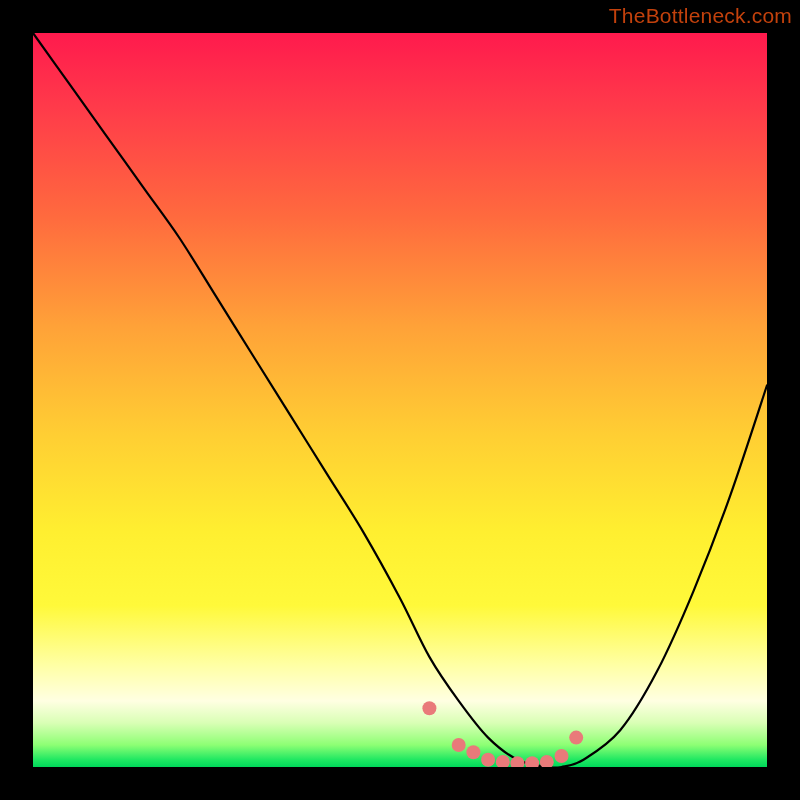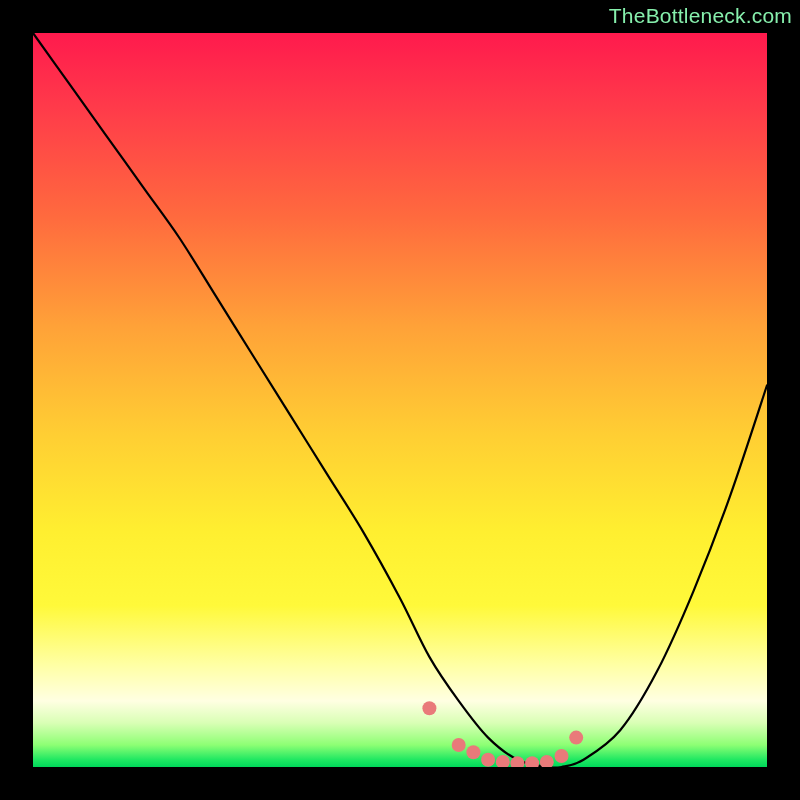--- a/index.html
+++ b/index.html
@@ -14,21 +14,21 @@
   .frame {
     position: relative;
     width: 800px;
     height: 800px;
     background: #000;
   }
   .watermark {
     position: absolute;
     top: 4px;
     right: 8px;
-    color: #86efac;
+    color: #c2410c;
     font-size: 21px;
     font-weight: 500;
     letter-spacing: 0.2px;
     z-index: 50;
   }
   .plot-area {
     position: absolute;
     left: 33px;
     top: 33px;
     width: 734px;

